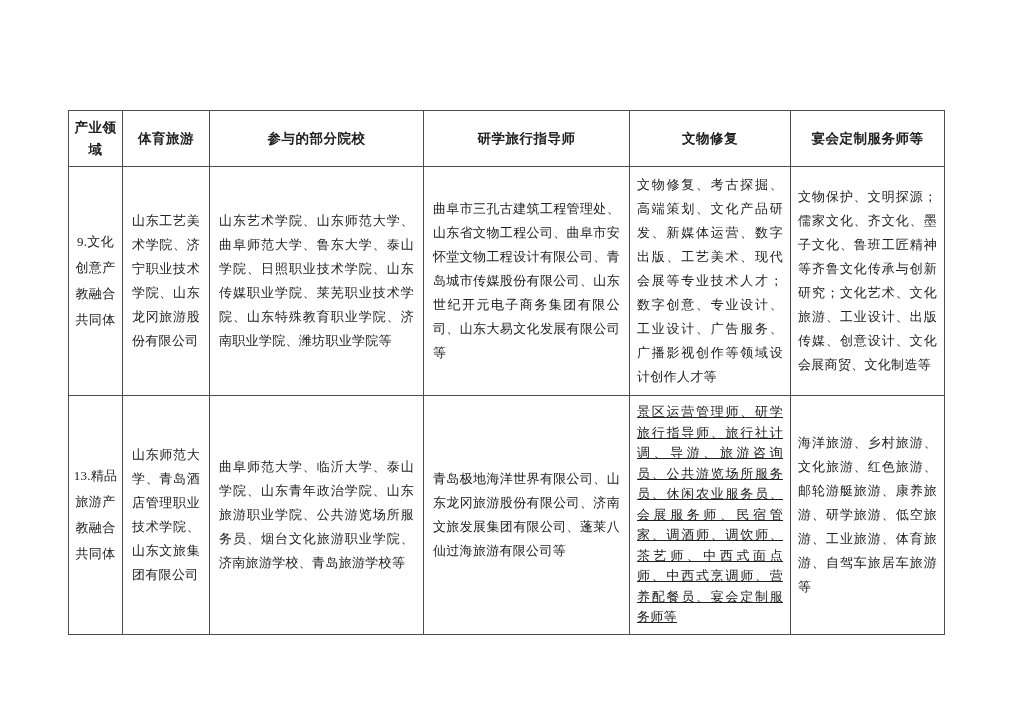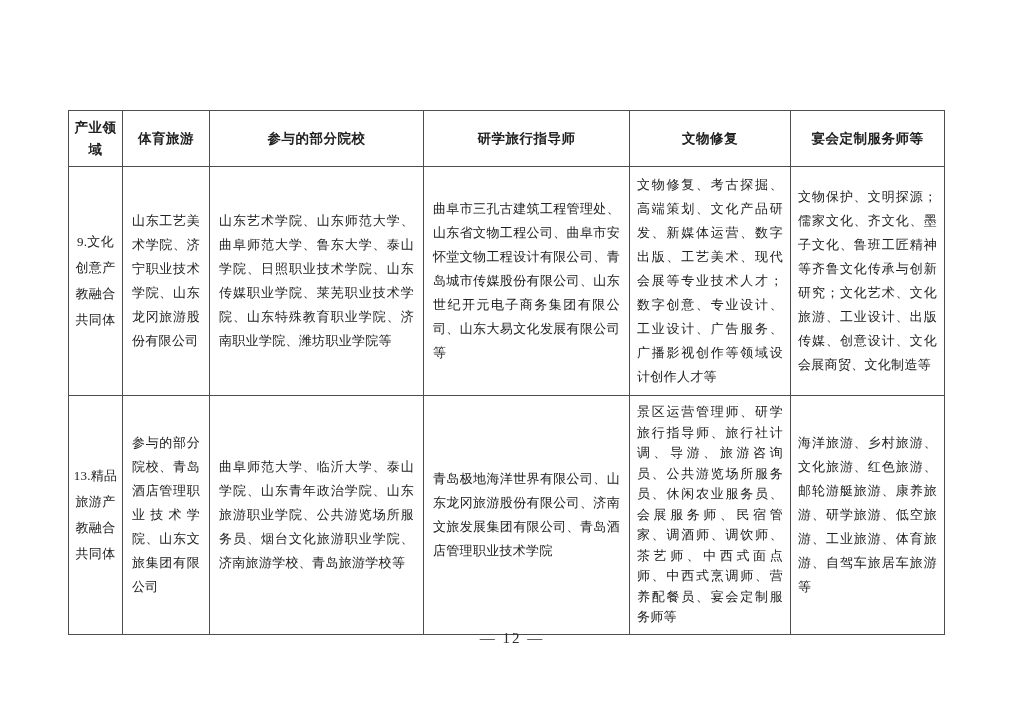--- a/index.html
+++ b/index.html
@@ -51,21 +51,21 @@
     text-align: center;
     padding: 4px 3px;
     line-height: 26px;
   }
   .doc-table td.c-training,
   .doc-table td.c-tech {
     padding: 6px 7px;
   }
   .doc-table tr.row-9 td { height: 218px; }
   .doc-table tr.row-10 td { height: 206px; }
-  .doc-table td.tight { line-height: 20.5px; }
+  .doc-table td.tight { line-height: 20.5px; text-decoration: underline; }
   .page-number {
     position: absolute;
     left: 0;
     right: 0;
     top: 630px;
     text-align: center;
     font-size: 15px;
     letter-spacing: 2px;
     color: #2b2b2b;
   }
@@ -98,24 +98,23 @@
       <tr class="row-9">
         <td class="c-field">9.文化创意产教融合共同体</td>
         <td class="c-lead">山东工艺美术学院、济宁职业技术学院、山东龙冈旅游股份有限公司</td>
         <td class="c-colleges">山东艺术学院、山东师范大学、曲阜师范大学、鲁东大学、泰山学院、日照职业技术学院、山东传媒职业学院、莱芜职业技术学院、山东特殊教育职业学院、济南职业学院、潍坊职业学院等</td>
         <td class="c-enterprises">曲阜市三孔古建筑工程管理处、山东省文物工程公司、曲阜市安怀堂文物工程设计有限公司、青岛城市传媒股份有限公司、山东世纪开元电子商务集团有限公司、山东大易文化发展有限公司等</td>
         <td class="c-training">文物修复、考古探掘、高端策划、文化产品研发、新媒体运营、数字出版、工艺美术、现代会展等专业技术人才；数字创意、专业设计、工业设计、广告服务、广播影视创作等领域设计创作人才等</td>
         <td class="c-tech">文物保护、文明探源；儒家文化、齐文化、墨子文化、鲁班工匠精神等齐鲁文化传承与创新研究；文化艺术、文化旅游、工业设计、出版传媒、创意设计、文化会展商贸、文化制造等</td>
       </tr>
       <tr class="row-10">
         <td class="c-field">13.精品旅游产教融合共同体</td>
-        <td class="c-lead">参与的部分院校、青岛酒店管理职业技术学院、山东文旅集团有限公司</td>
+        <td class="c-lead">山东师范大学、青岛酒店管理职业技术学院、山东文旅集团有限公司</td>
         <td class="c-colleges">曲阜师范大学、临沂大学、泰山学院、山东青年政治学院、山东旅游职业学院、公共游览场所服务员、烟台文化旅游职业学院、济南旅游学校、青岛旅游学校等</td>
-        <td class="c-enterprises">青岛极地海洋世界有限公司、山东龙冈旅游股份有限公司、济南文旅发展集团有限公司、青岛酒店管理职业技术学院</td>
+        <td class="c-enterprises">青岛极地海洋世界有限公司、山东龙冈旅游股份有限公司、济南文旅发展集团有限公司、蓬莱八仙过海旅游有限公司等</td>
         <td class="c-training tight">景区运营管理师、研学旅行指导师、旅行社计调、导游、旅游咨询员、公共游览场所服务员、休闲农业服务员、会展服务师、民宿管家、调酒师、调饮师、茶艺师、中西式面点师、中西式烹调师、营养配餐员、宴会定制服务师等</td>
         <td class="c-tech">海洋旅游、乡村旅游、文化旅游、红色旅游、邮轮游艇旅游、康养旅游、研学旅游、低空旅游、工业旅游、体育旅游、自驾车旅居车旅游等</td>
       </tr>
     </tbody>
   </table>
 
-  <div class="page-number">— 12 —</div>
 
 </div>
 
 </body></html>

